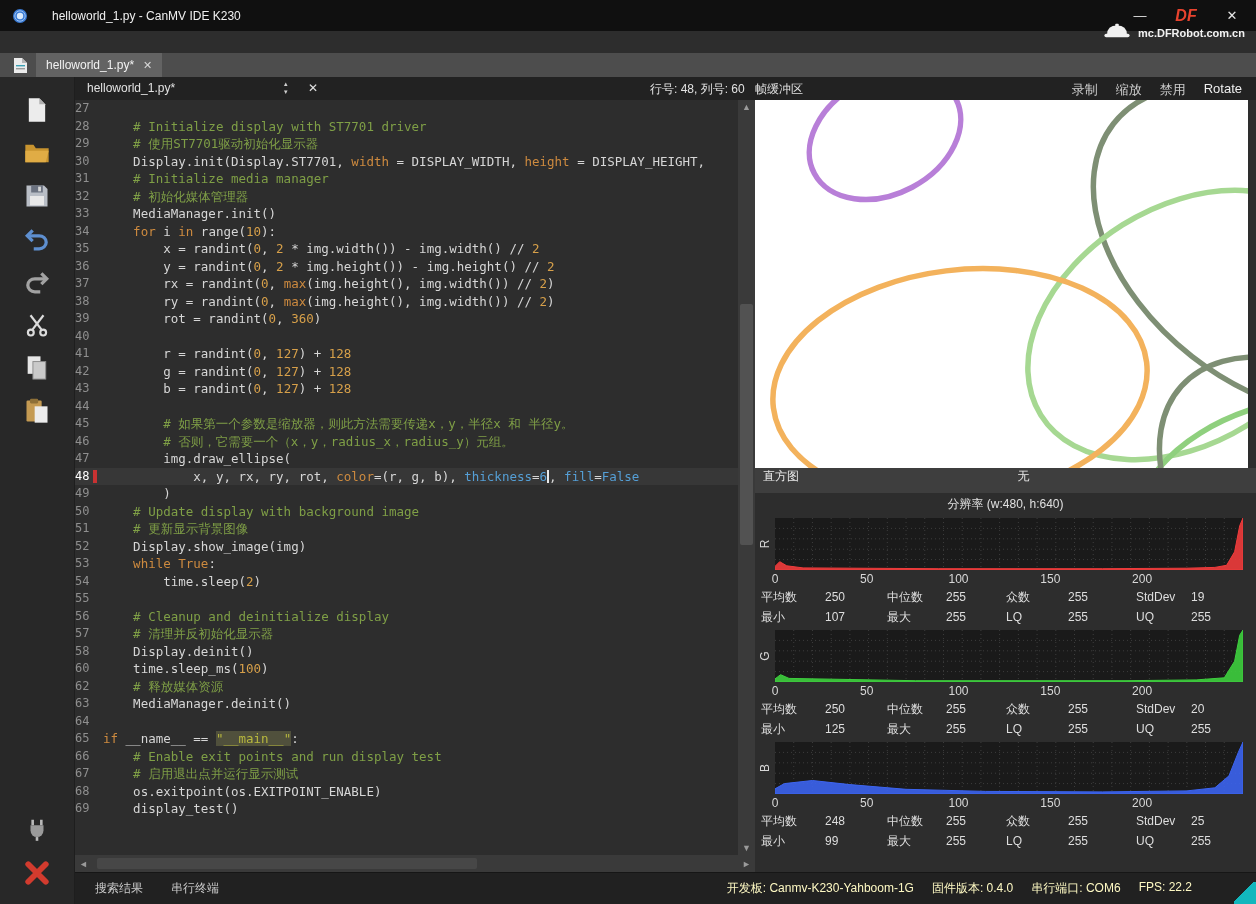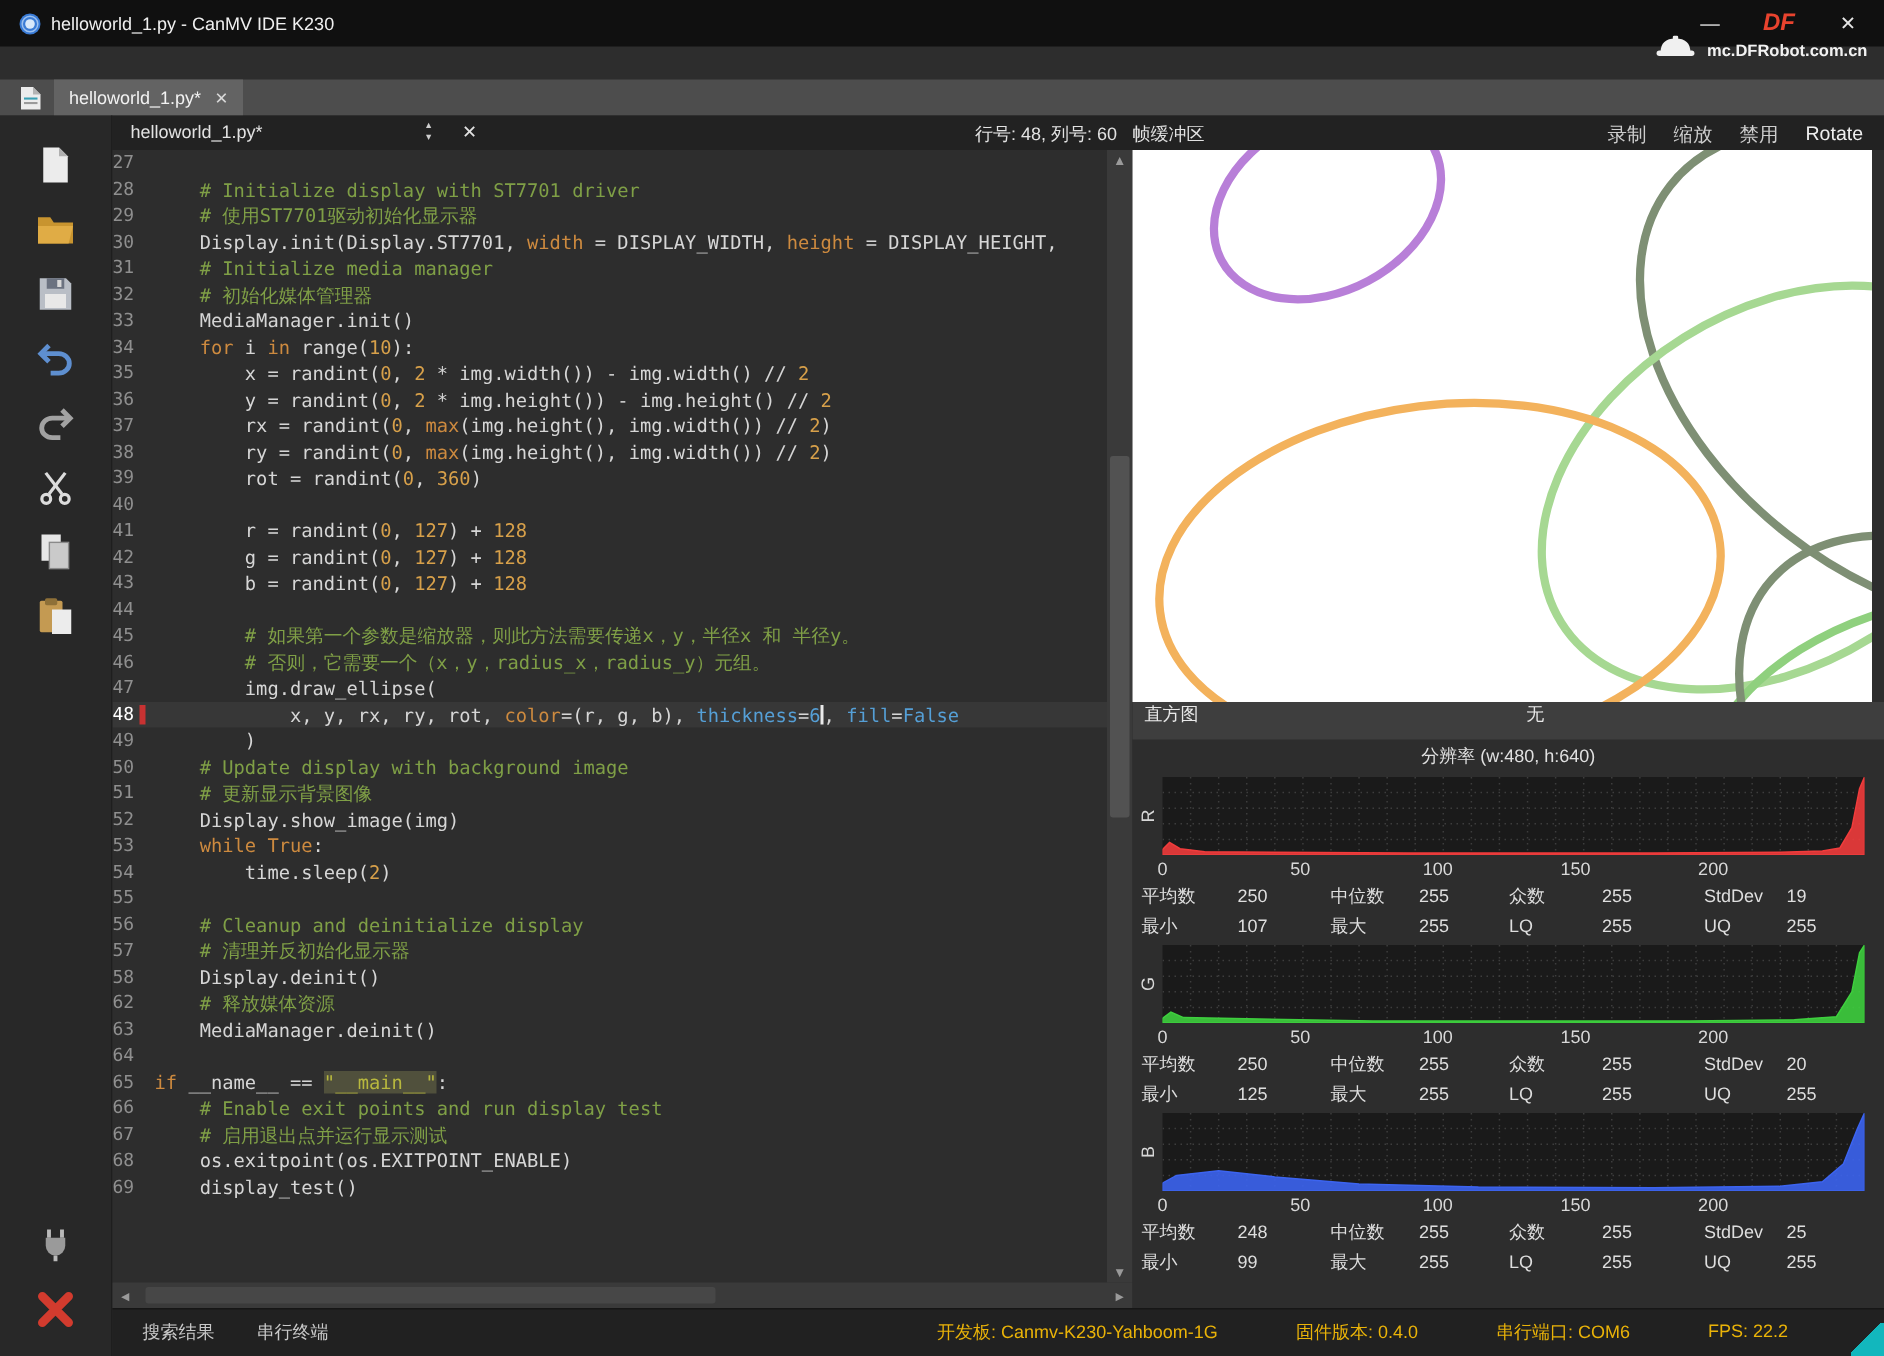--- a/index.html
+++ b/index.html
@@ -3,21 +3,21 @@
 <meta charset="utf-8">
 <style>
   *{margin:0;padding:0;box-sizing:border-box}
   html,body{background:#000}
   body{font-family:"Liberation Sans","DejaVu Sans",sans-serif;}
   #app{position:relative;width:1256px;height:904px;background:#2d2d2d;overflow:hidden}
 
   
   .titlebar{position:absolute;left:0;top:0;width:1256px;height:31px;background:#101010;display:flex;align-items:center;z-index:10}
   .app-icon{margin-left:12px;display:flex}
-  .title-text{margin-left:6px;font-size:12px;color:#f0f0f0}
+  .title-text{margin-left:24px;font-size:12px;color:#f0f0f0}
   .tb-spacer{flex:1}
   .win-btn{width:36px;text-align:center;font-size:13px;color:#e6e6e6;line-height:31px;cursor:default}
   .df-logo{width:56px;text-align:center;color:#e8432e;font-weight:bold;font-style:italic;font-size:16px;line-height:31px}
   .win-close{margin-right:6px}
 
   
   .menubar{position:absolute;left:0;top:31px;width:1256px;height:22px;background:#3a3a3a;display:flex;align-items:center;padding-left:8px;z-index:5}
   .menu-item{font-size:12px;color:#e8e8e8;padding:0 11px;line-height:22px}
   .brand-corner{position:absolute;left:1102px;top:22px;display:flex;align-items:center;gap:6px;z-index:12}
   .brand-site{font-size:11px;font-weight:bold;color:#f2f2f2;white-space:nowrap}
@@ -85,21 +85,21 @@
   .hist-chart-row{display:flex;align-items:center;height:54px}
   .hist-axis-label{width:20px;text-align:center;transform:rotate(-90deg);font-size:12px;color:#d8d8d8}
   .hist-svg{width:468px;height:52px;background:#1a1a1a;display:block}
   .hist-ticks{position:relative;height:16px;margin-left:20px;width:468px}
   .hist-ticks span{position:absolute;top:1px;transform:translateX(-50%);font-size:12px;color:#d8d8d8}
   .hist-stats{display:grid;grid-template-columns:64px 62px 59px 60px 62px 68px 55px auto;margin-left:6px;height:20px;align-items:center;font-size:12px;color:#dedede}
 
   
   .statusbar{position:absolute;left:75px;top:872px;width:1181px;height:32px;background:#212121;border-top:1px solid #161616;display:flex;align-items:center;padding-left:6px}
   .status-tab{font-size:12px;color:#c9c9c9;padding:0 14px}
-  .status-right{margin-left:auto;display:flex;gap:52px;padding-right:64px;font-size:12px;color:#eab308;white-space:nowrap}
+  .status-right{margin-left:auto;display:flex;gap:18px;padding-right:64px;font-size:12px;color:#fef9c3;white-space:nowrap}
   .size-grip{position:absolute;right:0;bottom:0;width:22px;height:22px;background:linear-gradient(135deg,transparent 45%,#12b7bd 45%);z-index:20}
 </style>
 </head>
 <body>
 
 <div id="app">
 
   <div class="titlebar">
     <span class="app-icon">
       <svg width="16" height="16" viewBox="0 0 16 16">
@@ -265,20 +265,21 @@
         <div class="cl"><span class="ln">49</span><span class="ct"><span class="tk-p">        )</span></span></div>
         <div class="cl"><span class="ln">50</span><span class="ct"><span class="tk-c">    # Update display with background image</span></span></div>
         <div class="cl"><span class="ln">51</span><span class="ct"><span class="tk-c">    # 更新显示背景图像</span></span></div>
         <div class="cl"><span class="ln">52</span><span class="ct"><span class="tk-p">    Display.show_image(img)</span></span></div>
         <div class="cl"><span class="ln">53</span><span class="ct"><span class="tk-k">    while</span><span class="tk-p"> </span><span class="tk-k">True</span><span class="tk-p">:</span></span></div>
         <div class="cl"><span class="ln">54</span><span class="ct"><span class="tk-p">        time.sleep(</span><span class="tk-n">2</span><span class="tk-p">)</span></span></div>
         <div class="cl"><span class="ln">55</span><span class="ct"></span></div>
         <div class="cl"><span class="ln">56</span><span class="ct"><span class="tk-c">    # Cleanup and deinitialize display</span></span></div>
         <div class="cl"><span class="ln">57</span><span class="ct"><span class="tk-c">    # 清理并反初始化显示器</span></span></div>
         <div class="cl"><span class="ln">58</span><span class="ct"><span class="tk-p">    Display.deinit()</span></span></div>
+        <div class="cl"><span class="ln">60</span><span class="ct"><span class="tk-p">    time.sleep_ms(</span><span class="tk-n">100</span><span class="tk-p">)</span></span></div>
         <div class="cl"><span class="ln">62</span><span class="ct"><span class="tk-c">    # 释放媒体资源</span></span></div>
         <div class="cl"><span class="ln">63</span><span class="ct"><span class="tk-p">    MediaManager.deinit()</span></span></div>
         <div class="cl"><span class="ln">64</span><span class="ct"></span></div>
         <div class="cl"><span class="ln">65</span><span class="ct"><span class="tk-k">if</span><span class="tk-p"> __name__ == </span><span class="tk-s">"__main__"</span><span class="tk-p">:</span></span></div>
         <div class="cl"><span class="ln">66</span><span class="ct"><span class="tk-c">    # Enable exit points and run display test</span></span></div>
         <div class="cl"><span class="ln">67</span><span class="ct"><span class="tk-c">    # 启用退出点并运行显示测试</span></span></div>
         <div class="cl"><span class="ln">68</span><span class="ct"><span class="tk-p">    os.exitpoint(os.EXITPOINT_ENABLE)</span></span></div>
         <div class="cl"><span class="ln">69</span><span class="ct"><span class="tk-p">    display_test()</span></span></div>
       </div>
   </div>

